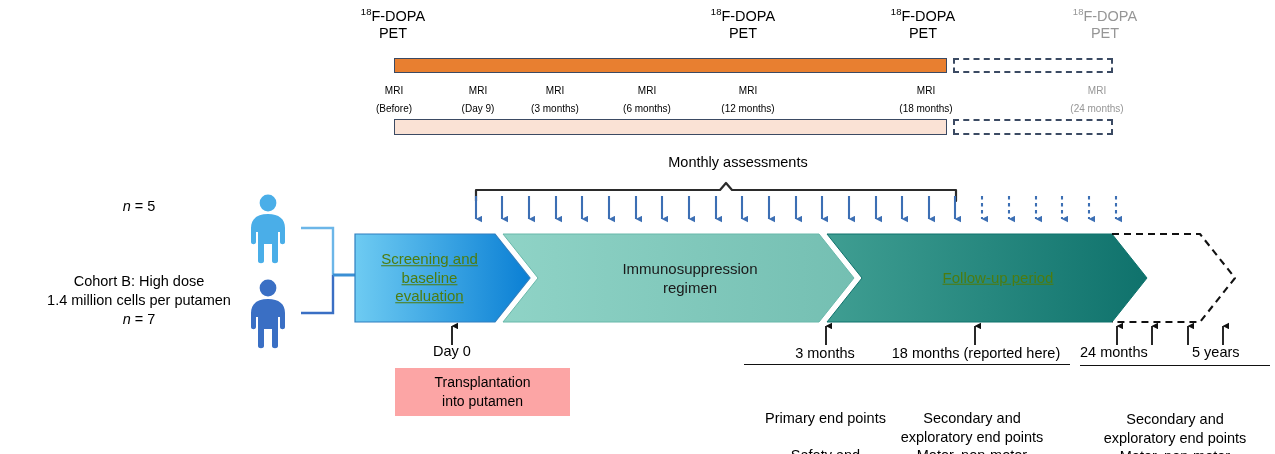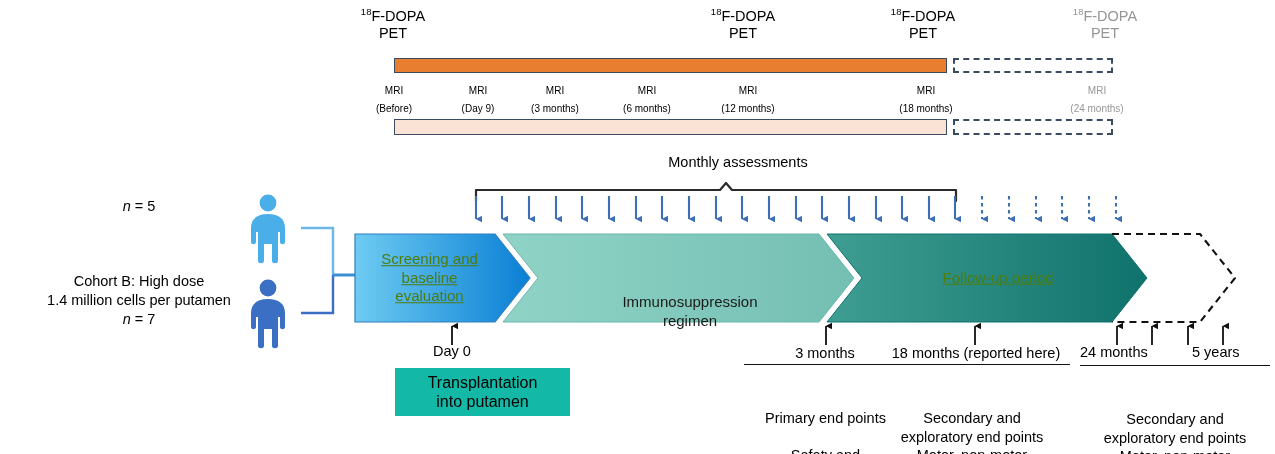--- a/index.html
+++ b/index.html
@@ -26,23 +26,23 @@
   svg.overlay{position:absolute;left:0;top:0;width:1275px;height:454px;overflow:visible;pointer-events:none;}
   .chev-text{
     position:absolute;left:0;right:0;top:50%;transform:translateY(-50%);
     text-align:center;font-size:15px;line-height:18.5px;white-space:pre-line;
   }
   .chev-text.white{color:#4d7c0f;text-decoration:underline;}
   .chev-text.dark{color:#1a1a1a;}
 
   
   .tp-box{
-    position:absolute;background:#14b8a6;box-sizing:border-box;
+    position:absolute;background:#fca5a5;box-sizing:border-box;
     display:flex;align-items:center;justify-content:center;
-    font-size:16px;line-height:19px;text-align:center;white-space:pre-line;
+    font-size:14px;line-height:19px;text-align:center;white-space:pre-line;
   }
 
   
   .ep{position:absolute;text-align:center;}
   .ep-head{font-size:14.5px;line-height:18px;white-space:nowrap;}
   .ep-rule{height:1.4px;background:#111;margin:2px 0 3px 0;}
   .ep-body{font-size:14.5px;line-height:18.5px;white-space:pre-line;margin-top:44px;}
   .tick-lbl{font-size:14.5px;white-space:nowrap;}
 </style>
 </head>
@@ -205,21 +205,21 @@
     <circle cx="268" cy="288" r="8.4"></circle>
     <path d="M268,299 c-11,0 -17,5 -17,14 l0,14 c0,3 5,3 5,0 l0,-10 l2,0 l0,29 c0,3 6,3 6,0 l0,-17 l8,0 l0,17 c0,3 6,3 6,0 l0,-29 l2,0 l0,10 c0,3 5,3 5,0 l0,-14 c0,-9 -6,-14 -17,-14 Z"></path>
   </g>
 </svg>
 
 <div class="abs" style="left:357px;top:234px;width:145px;height:88px;">
   <div class="chev-text white">Screening and
 baseline
 evaluation</div>
 </div>
-<div class="abs" style="left:540px;top:234px;width:300px;height:88px;margin-top:33px;">
+<div class="abs" style="left:540px;top:234px;width:300px;height:88px;">
   <div class="chev-text dark">Immunosuppression
 regimen</div>
 </div>
 <div class="abs" style="left:862px;top:234px;width:272px;height:88px;">
   <div class="chev-text white">Follow-up period</div>
 </div>
 
 <div class="abs lbl ctr" style="left:402px;top:343px;width:100px;">Day 0</div>
 <div class="tp-box" style="left:395px;top:368px;width:175px;height:48px;">Transplantation
 into putamen</div>

